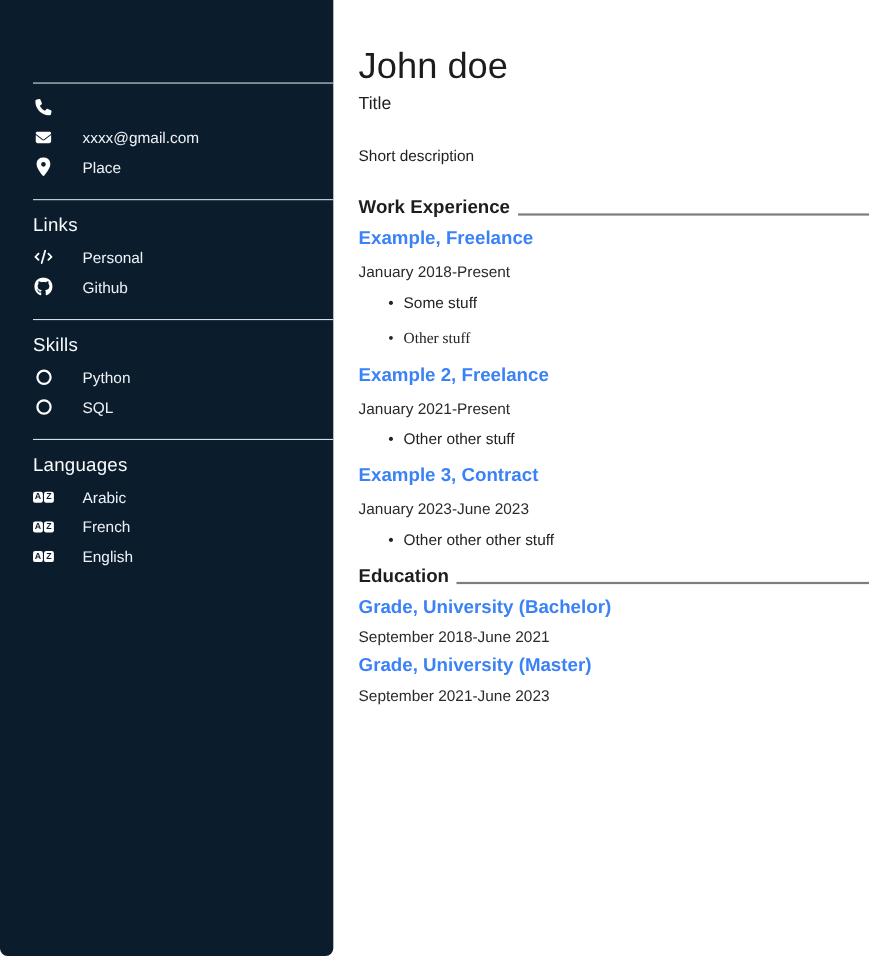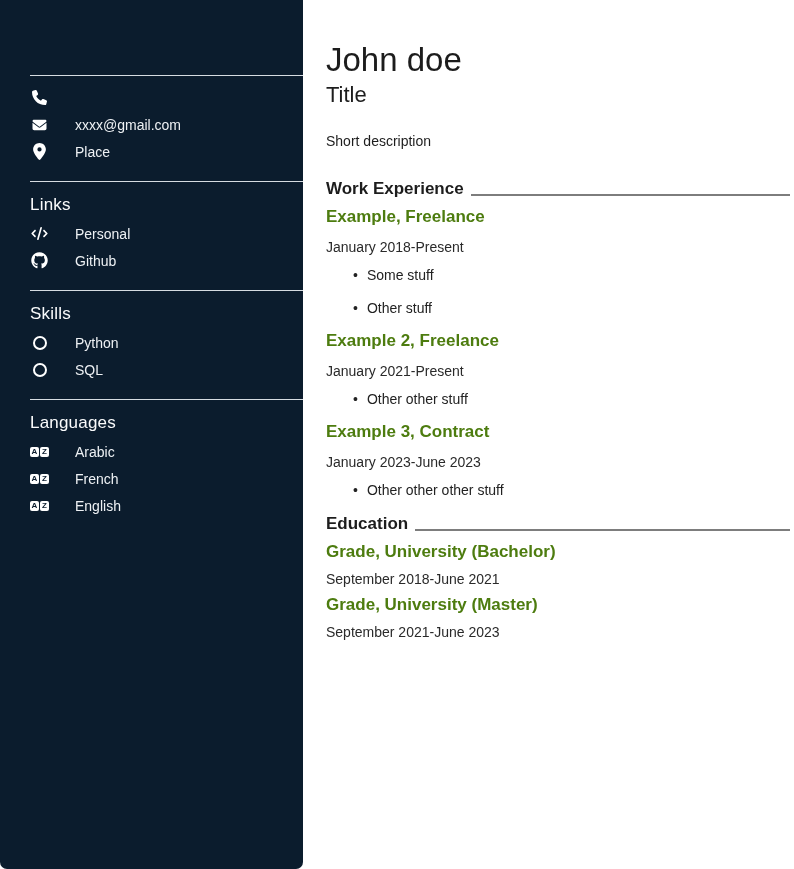--- a/index.html
+++ b/index.html
@@ -44,44 +44,44 @@
     border-radius:2px; font-size:8px; font-weight:bold; line-height:10px;
     text-align:center; display:inline-block;
   }
 
   
   .main {
     position:absolute; left:303px; top:0; right:0; bottom:0;
     box-sizing:border-box; padding:42px 4px 0 23px; color:#1d1d1d;
   }
   .name { font-size:33px; font-weight:400; margin:0; line-height:36px; color:#1c1c1c; }
-  .job-title { font-size:22px; margin-top:7px; line-height:19px; }
+  .job-title { font-size:16px; margin-top:7px; line-height:19px; }
   .description { font-size:14px; margin-top:29px; line-height:17px; }
 
   .section-heading {
     display:flex; margin-top:29px; font-size:17px; line-height:20px;
     font-weight:700; color:#1d1d1d;
   }
   .section-heading.education { margin-top:15px; }
   .sh-rule {
     flex:1; align-self:flex-end; border-bottom:2px solid #7d7d7d;
     margin:0 0 3px 7px; height:0;
   }
 
   .entry h3 {
     font-size:17px; font-weight:700; margin:14px 0 0; line-height:20px;
-    color:#4d7c0f;
+    color:#3b82f6;
   }
   .section-heading + .entry h3 { margin-top:8px; }
   .period { font-size:14px; margin-top:13px; line-height:15px; color:#2a2a2a; }
   .edu .period { margin-top:10px; }
   .edu h3 { margin-top:8px; }
   ul.bullets { list-style:none; margin:12px 0 0; padding:0 0 0 27px; }
   ul.bullets li { font-size:14px; line-height:17px; color:#222222; }
-  ul.bullets li + li { margin-top:16px; }
+  ul.bullets li + li { margin-top:16px;font-family:Liberation Serif, serif; }
   ul.bullets li::before { content:"\2022"; margin-right:9px; }
 </style>
 </head>
 <body>
 
 <aside class="sidebar">
 
   <section class="sb-section">
     <hr class="sb-rule first">
     <div class="sb-rows first">

